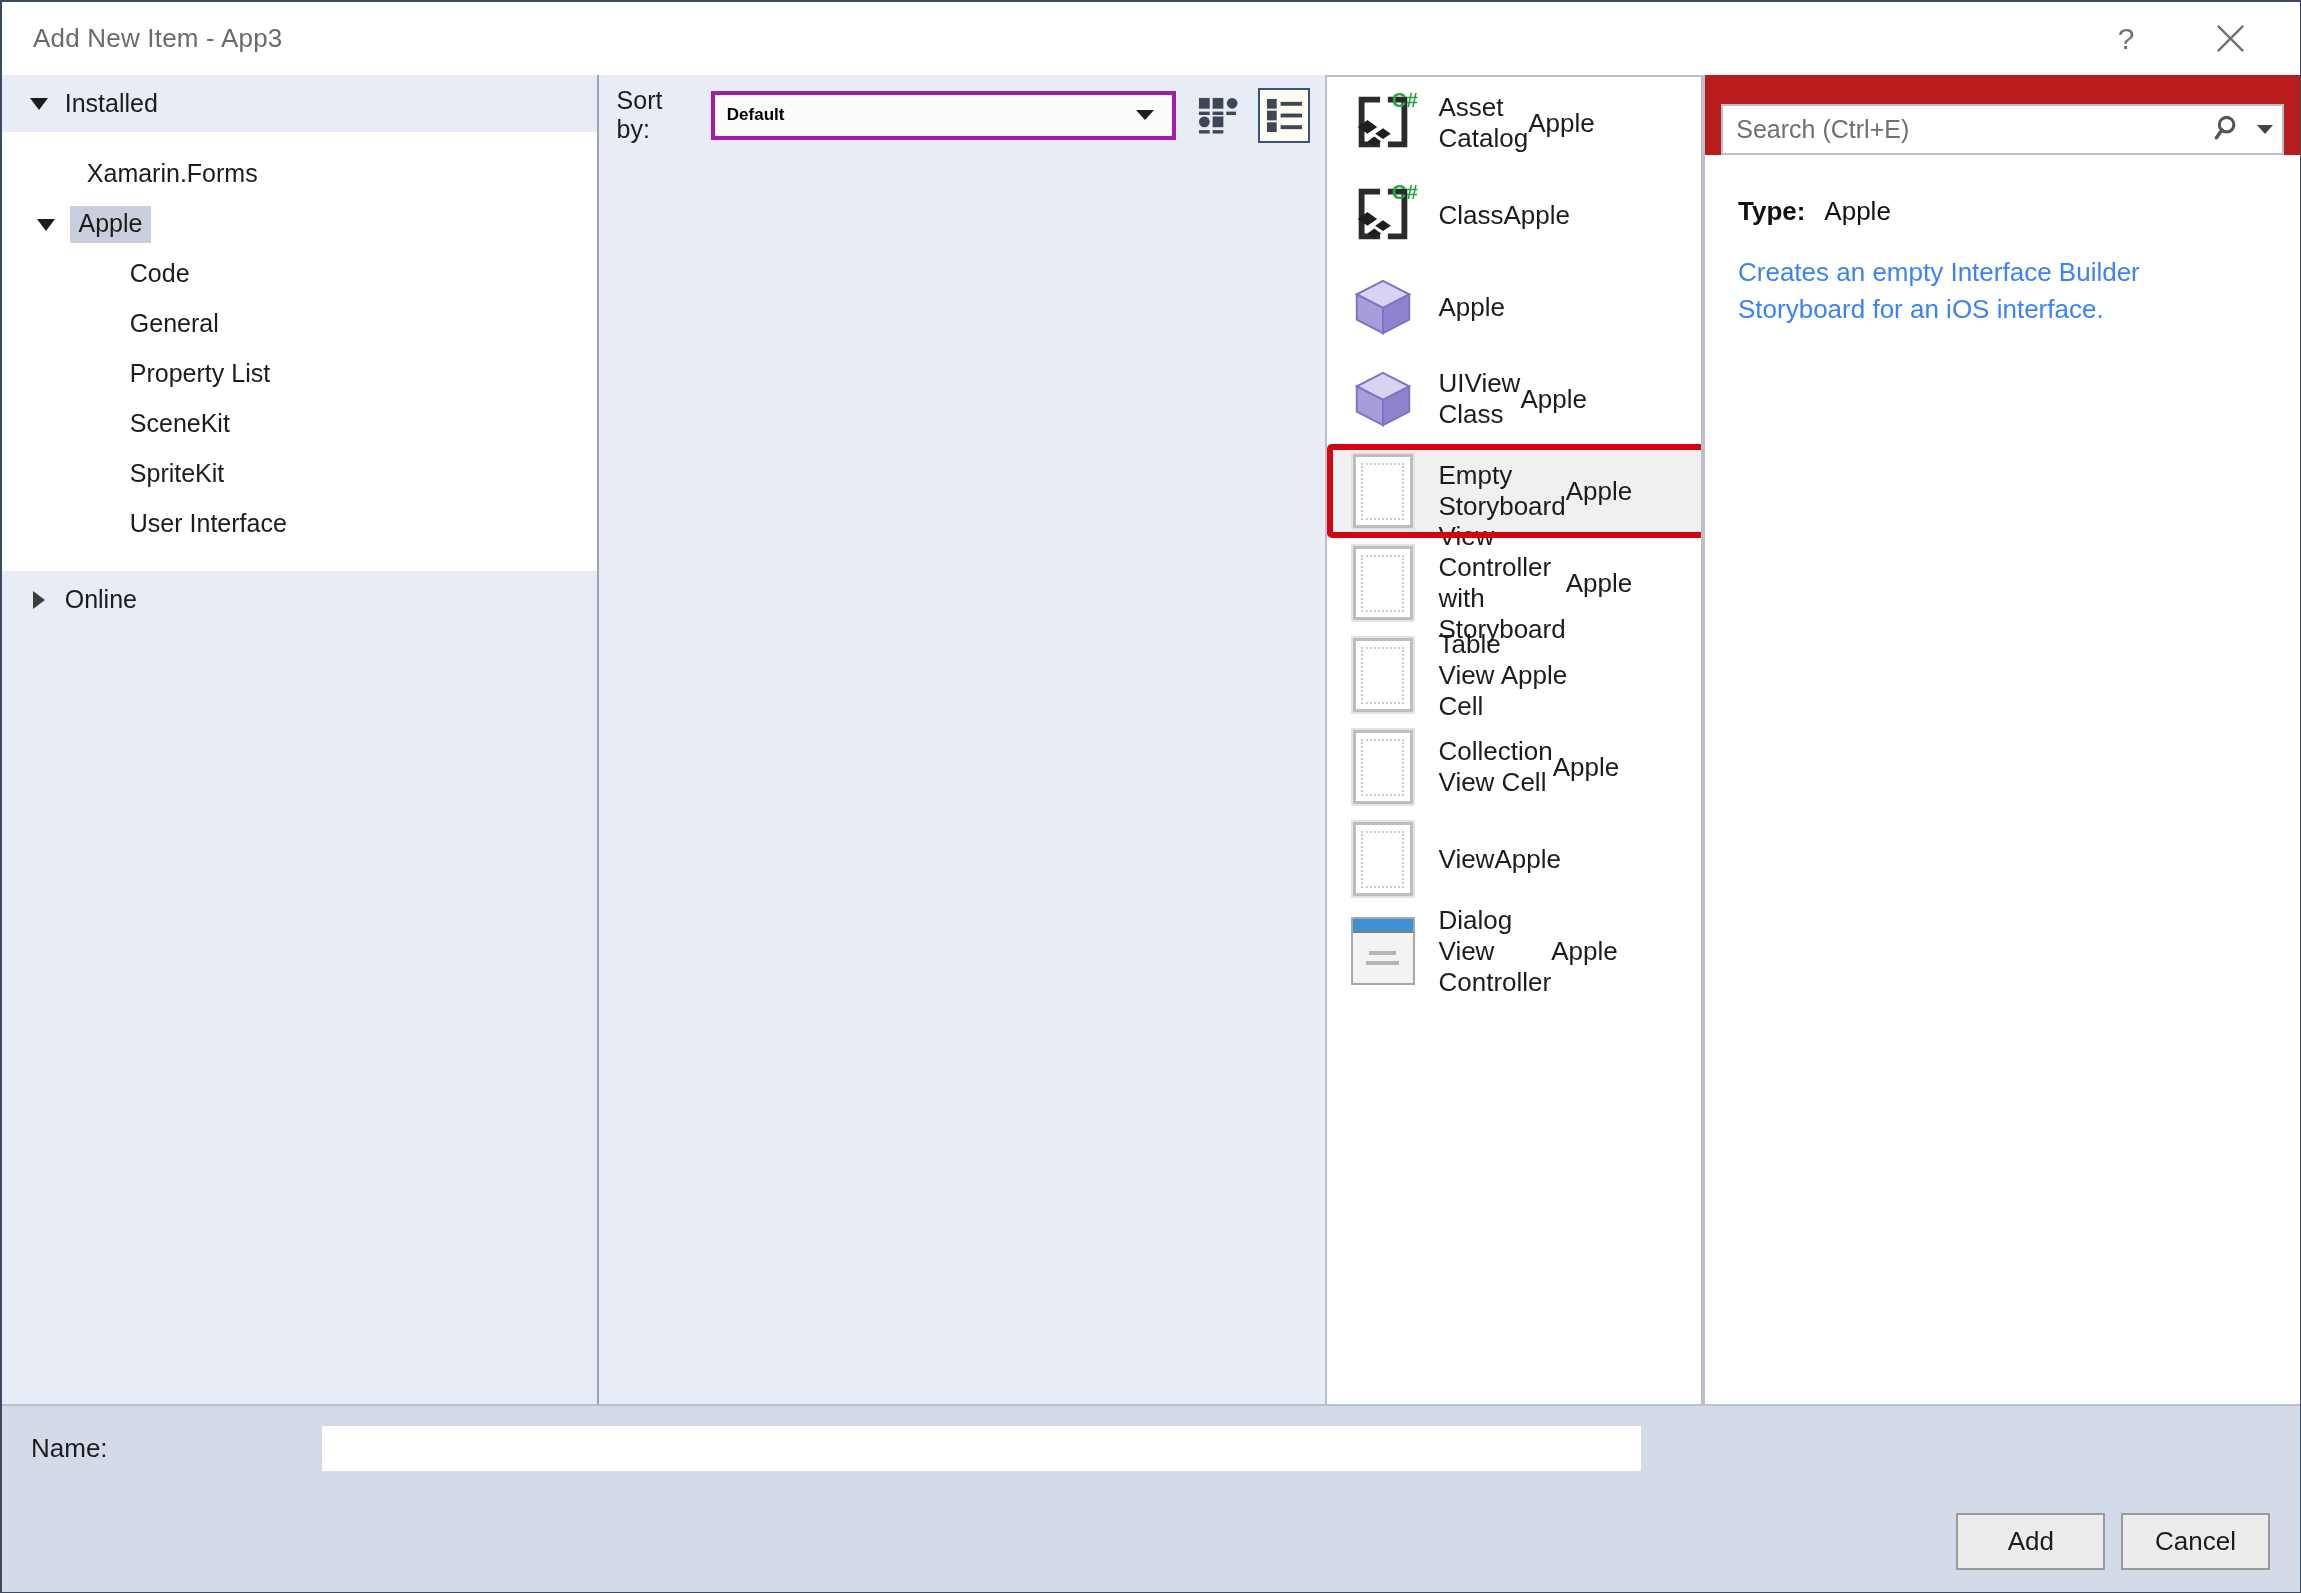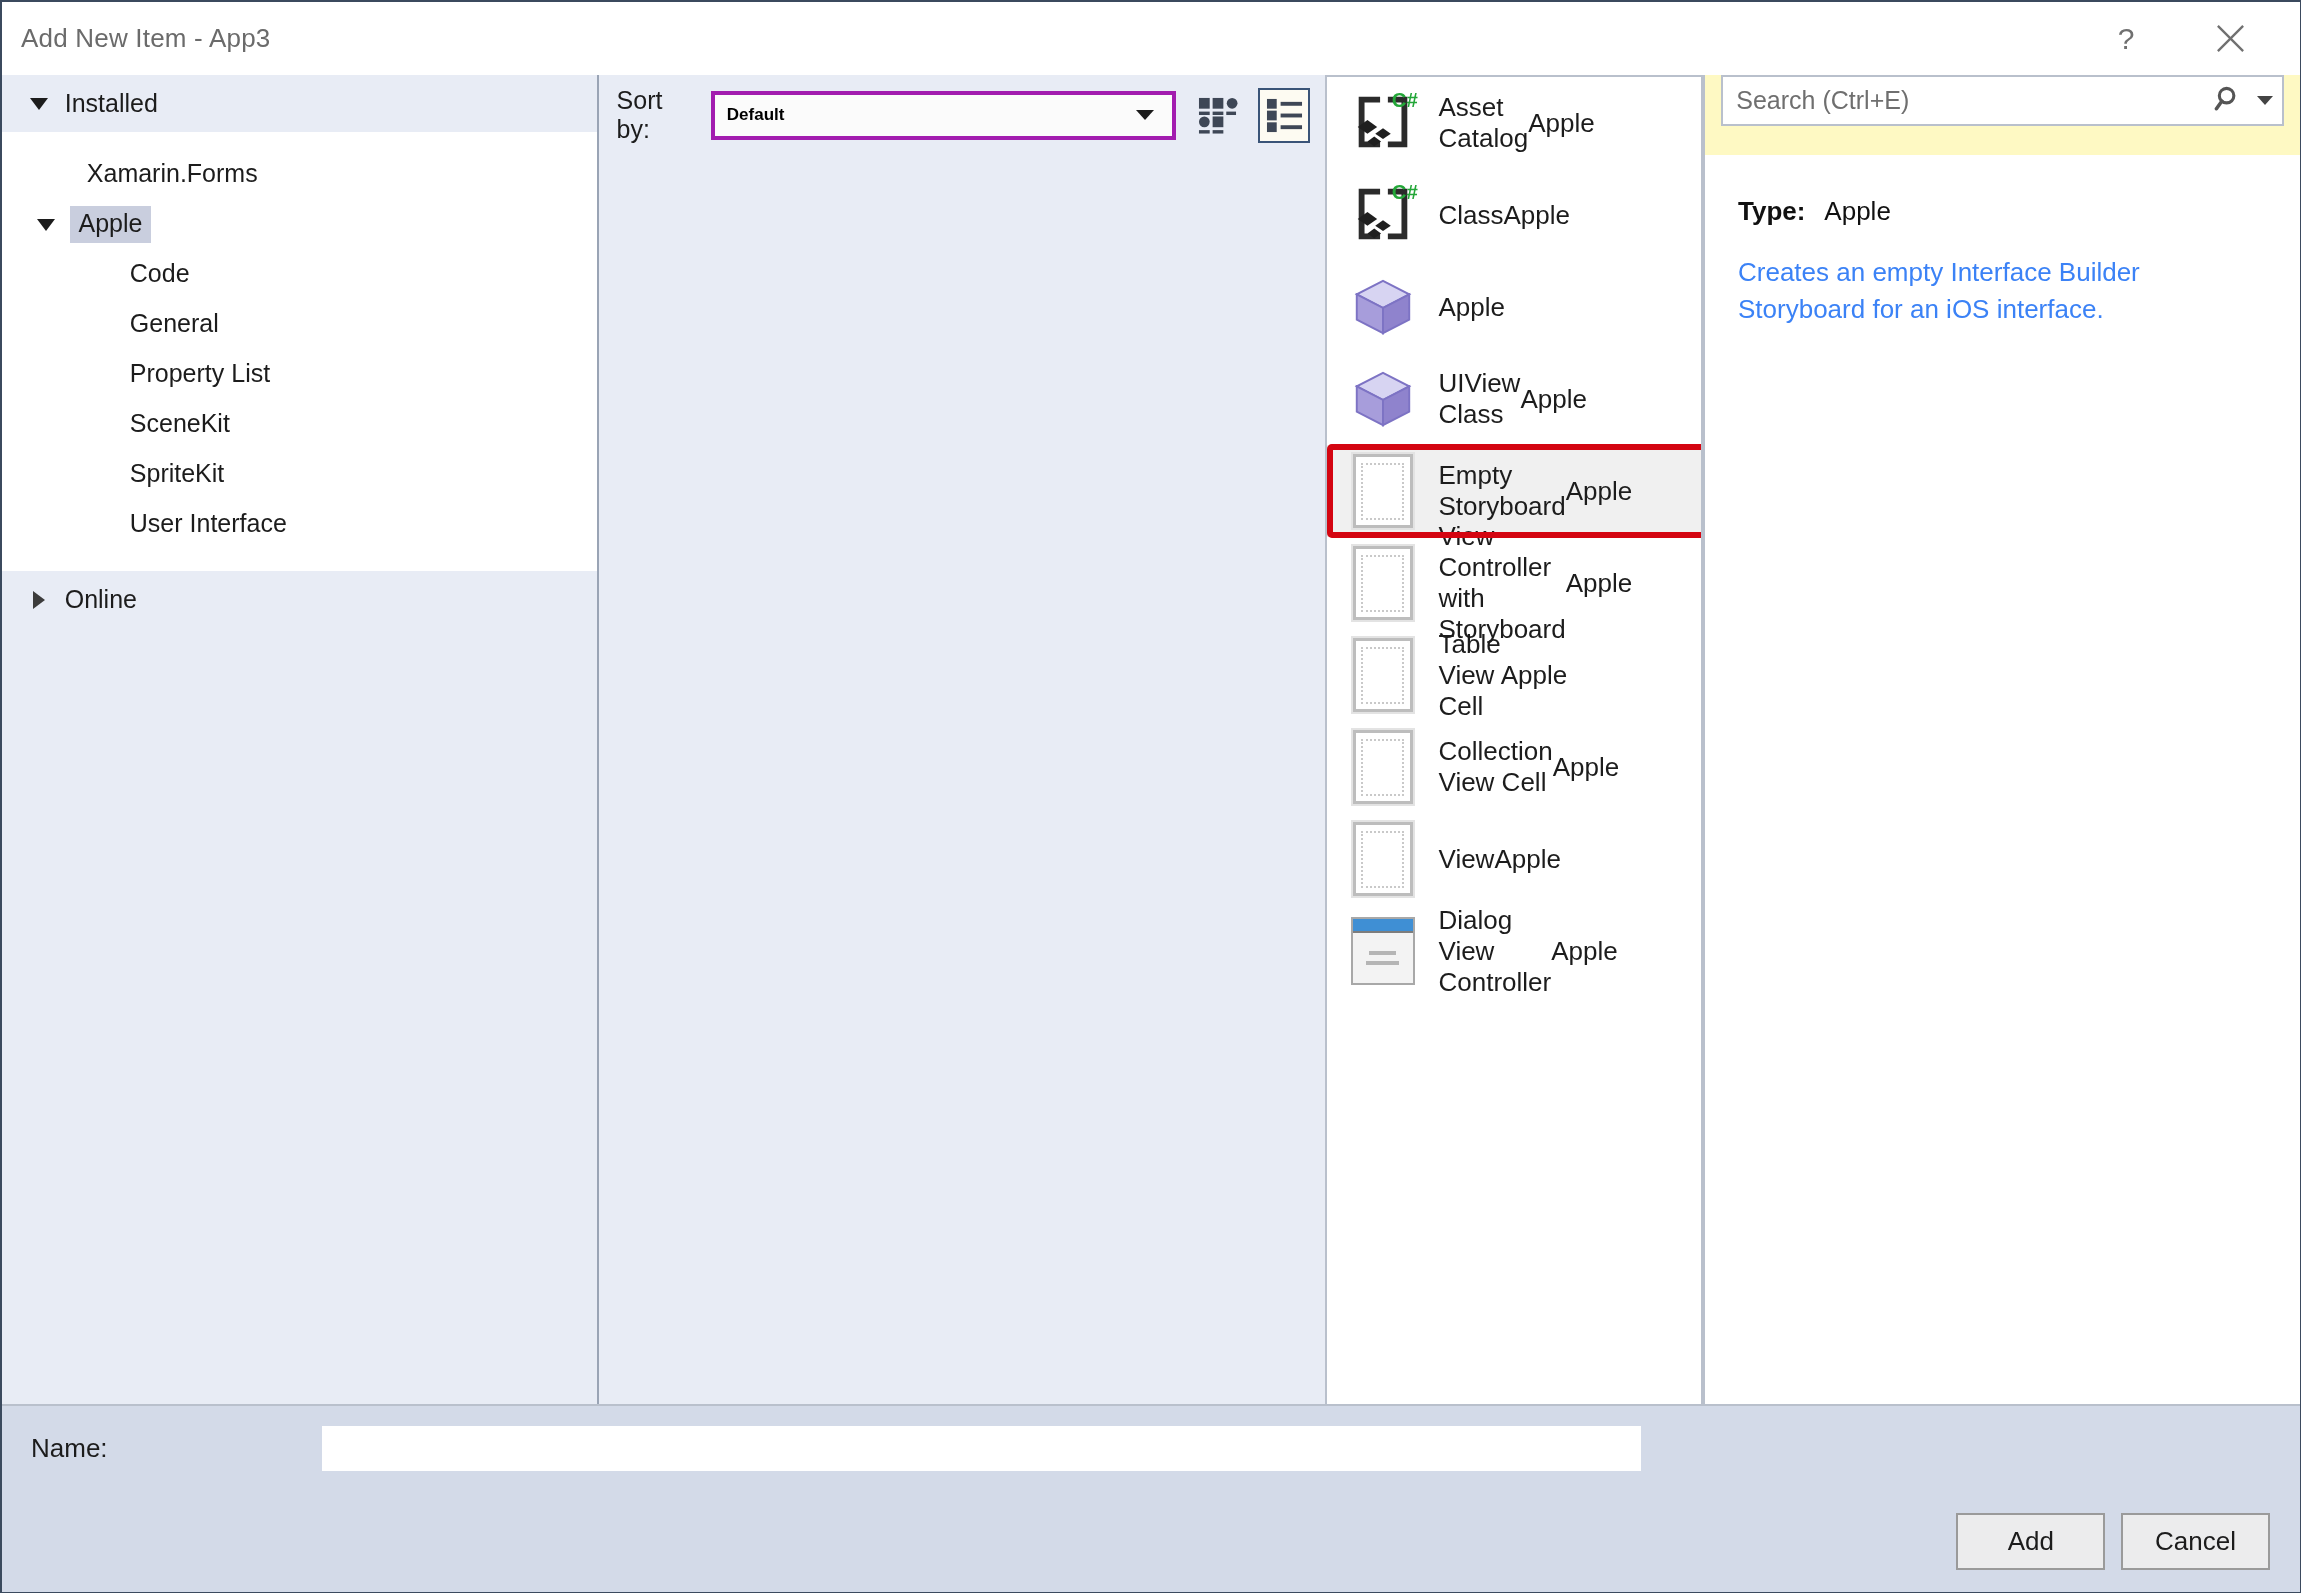--- a/index.html
+++ b/index.html
@@ -27,21 +27,21 @@
     flex-direction: column;
   }
 
   
   #titlebar {
     height: 73px;
     background: #ffffff;
     flex: 0 0 73px;
     display: flex;
     align-items: center;
-    padding-left: 19px;
+    padding-left: 31px;
     position: relative;
   }
   #title-text {
     font-size: 26px;
     color: #6b6b6b;
     letter-spacing: 0.2px;
   }
   .title-btn {
     position: absolute;
     top: 0;
@@ -214,22 +214,22 @@
   
   #desc {
     width: 597px;
     flex: 0 0 597px;
     background: #ffffff;
     border-left: 2px solid #b9c0cc;
     display: flex; flex-direction: column;
   }
   #search-wrap {
     height: 80px; flex: 0 0 80px;
-    background: #fef9c3;
-    display: flex; align-items: flex-start;
+    background: #b91c1c;
+    display: flex; align-items: flex-end;
     padding: 0 15.6px;
   }
   #search-box {
     flex: 1 1 auto; height: 51px;
     background: #ffffff;
     border: 2px solid #b9c0cc;
     display: flex; align-items: center;
     padding: 0 9.8px 0 13.7px;
   }
   #search-placeholder { flex:1 1 auto; font-size: 25px; color: #6f6f6f; }

